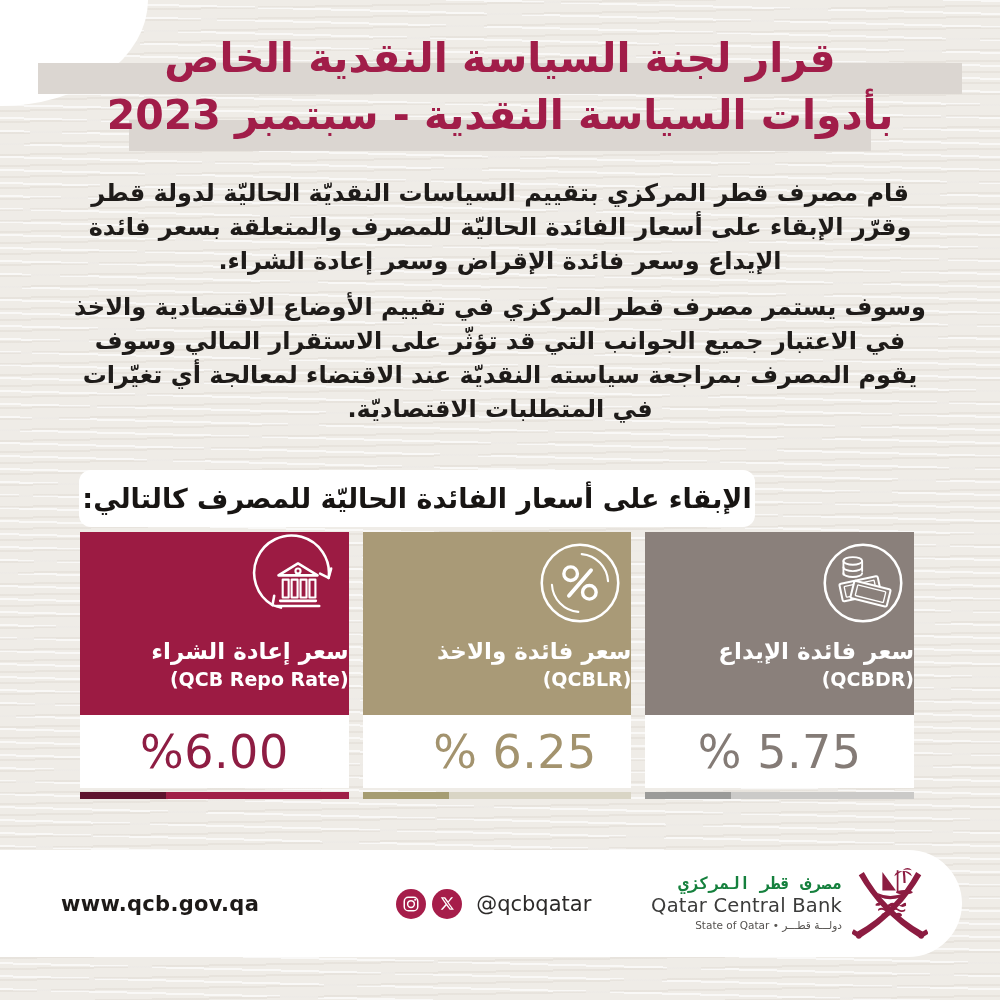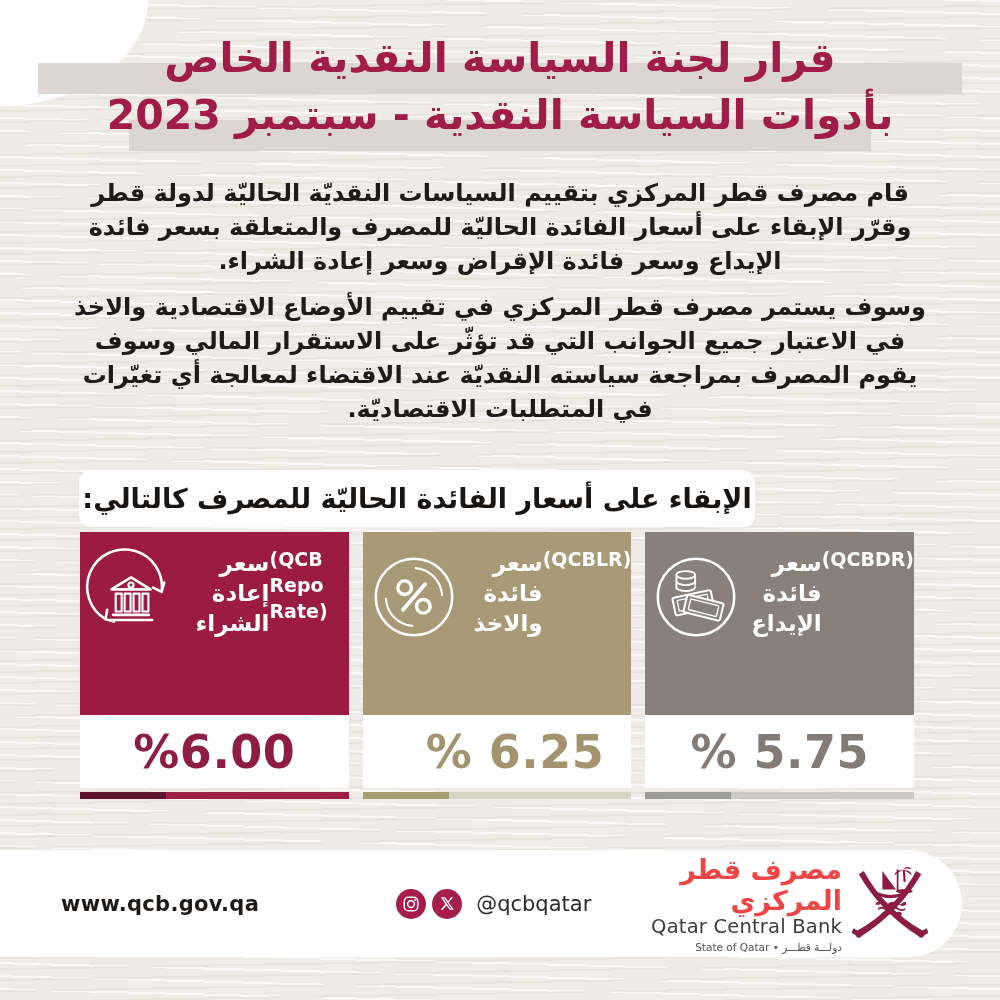--- a/index.html
+++ b/index.html
@@ -40,50 +40,50 @@
     display:flex; align-items:center; justify-content:center;
     direction:rtl; color:#181513; font-size:27px; font-weight:700;
   }
   
   .cards-row {
     position:absolute; top:532px; left:80px; width:834px;
     display:flex; gap:14px;
   }
   .rate-card { flex:1; display:flex; flex-direction:column; }
   .card-top {
-    height:183px; display:flex; flex-direction:row; align-items:flex-start;
-    padding-top:14px; color:#ffffff;
+    height:183px; display:flex; flex-direction:column; align-items:flex-end;
+    color:#ffffff;
   }
   .card-icon { width:102px; height:102px; flex:0 0 auto; }
   .card-label-ar { direction:rtl; font-size:23px; font-weight:700; line-height:30px; margin-top:2px; }
   .card-label-en { direction:ltr; font-size:19px; font-weight:700; line-height:26px; }
   .card-value {
     height:73px; background:#ffffff;
     display:flex; align-items:center; justify-content:center;
-    font-size:46px; font-weight:700; letter-spacing:.5px; direction:ltr;
+    font-size:46px; font-weight:400; letter-spacing:.5px; direction:ltr;
   }
   .card-strip { margin-top:4px; height:7px; display:flex; }
   .strip-dark { width:32%; height:100%; }
   .strip-light { width:68%; height:100%; }
   
   .footer-bar {
     position:absolute; top:850px; left:0; width:962px; height:107px;
     background:#ffffff; border-radius:0 54px 54px 0;
     display:flex; align-items:center;
   }
   .footer-website { margin-left:61px; font-size:21px; font-weight:700; color:#1d1a18; letter-spacing:.3px; }
   .footer-social { margin-left:137px; display:flex; align-items:center; gap:6px; }
   .social-circle {
     width:30px; height:30px; border-radius:50%;
     display:flex; align-items:center; justify-content:center; cursor:pointer;
   }
   .footer-handle { margin-left:8px; font-size:21px; font-weight:500; color:#2c2a29; }
   .footer-logo { margin-left:auto; margin-right:34px; display:flex; align-items:center; }
   .logo-text { text-align:right; line-height:1.15; }
-  .logo-ar { direction:rtl; color:#ef4444; font-size:27px; font-weight:700; }
+  .logo-ar { direction:rtl; color:#15803d; font-size:17px; font-weight:700;font-family:Liberation Mono, monospace; }
   .logo-en { color:#3c3c3b; font-size:19.5px; font-weight:400; letter-spacing:.2px; }
   .logo-sub { direction:rtl; color:#55524f; font-size:10.5px; font-weight:500; margin-top:2px; }
   .logo-emblem { width:76px; height:88px; margin-left:10px; flex:0 0 auto; }
 </style>
 </head>
 <body>
 
 <div class="canvas">
 
   <div class="corner-decor"></div>

